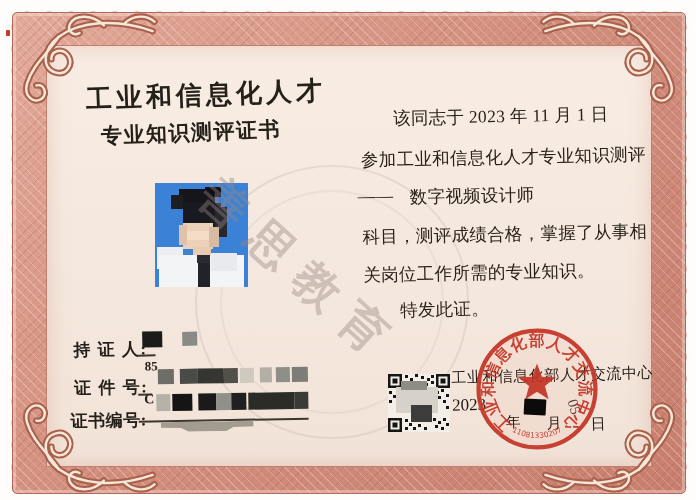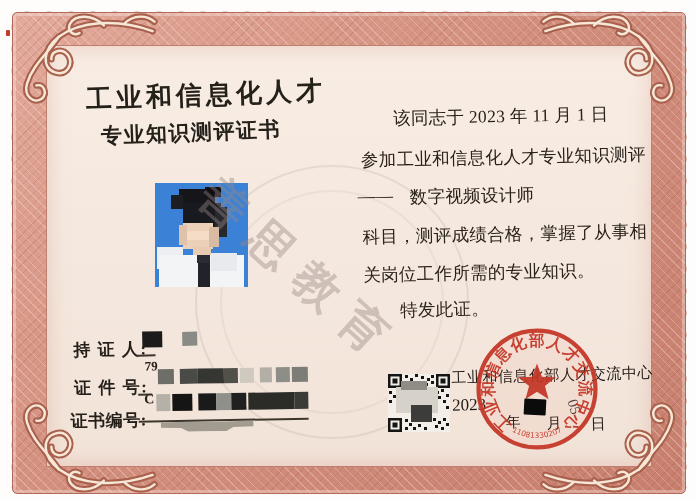--- a/index.html
+++ b/index.html
@@ -162,21 +162,21 @@
       <div class="abs" style="left:43px;top:201px">特发此证。</div>
     </div>
 
     <div class="abs fields">
       <div class="abs label" style="left:6px;top:10px">持 证 人:</div>
       <div class="block" style="left:75px;top:4px;width:20px;height:16px;background:#1b1b1b"></div>
       <div class="block" style="left:115px;top:5px;width:15px;height:14px;background:#8a8a86"></div>
       <div class="uline" style="left:70px;top:27px;width:18px"></div>
 
       <div class="abs label" style="left:6px;top:48px">证 件 号:</div>
-      <div class="abs" style="left:77px;top:31px;font-size:13px;font-weight:bold">79</div>
+      <div class="abs" style="left:77px;top:31px;font-size:13px;font-weight:bold">85</div>
       <div class="strip" style="left:90px;top:42px;height:15px">
         <span style="width:16px;background:#6e6e68"></span>
           <span style="width:6px"></span>
         <span style="width:18px;background:#4a4a46"></span>
         <span style="width:26px;background:#353531"></span>
         <span style="width:14px;background:#515149"></span>
           <span style="width:2px"></span>
         <span style="width:14px;background:#cfc9c0"></span>
           <span style="width:6px"></span>
         <span style="width:12px;background:#b3aea6"></span>

